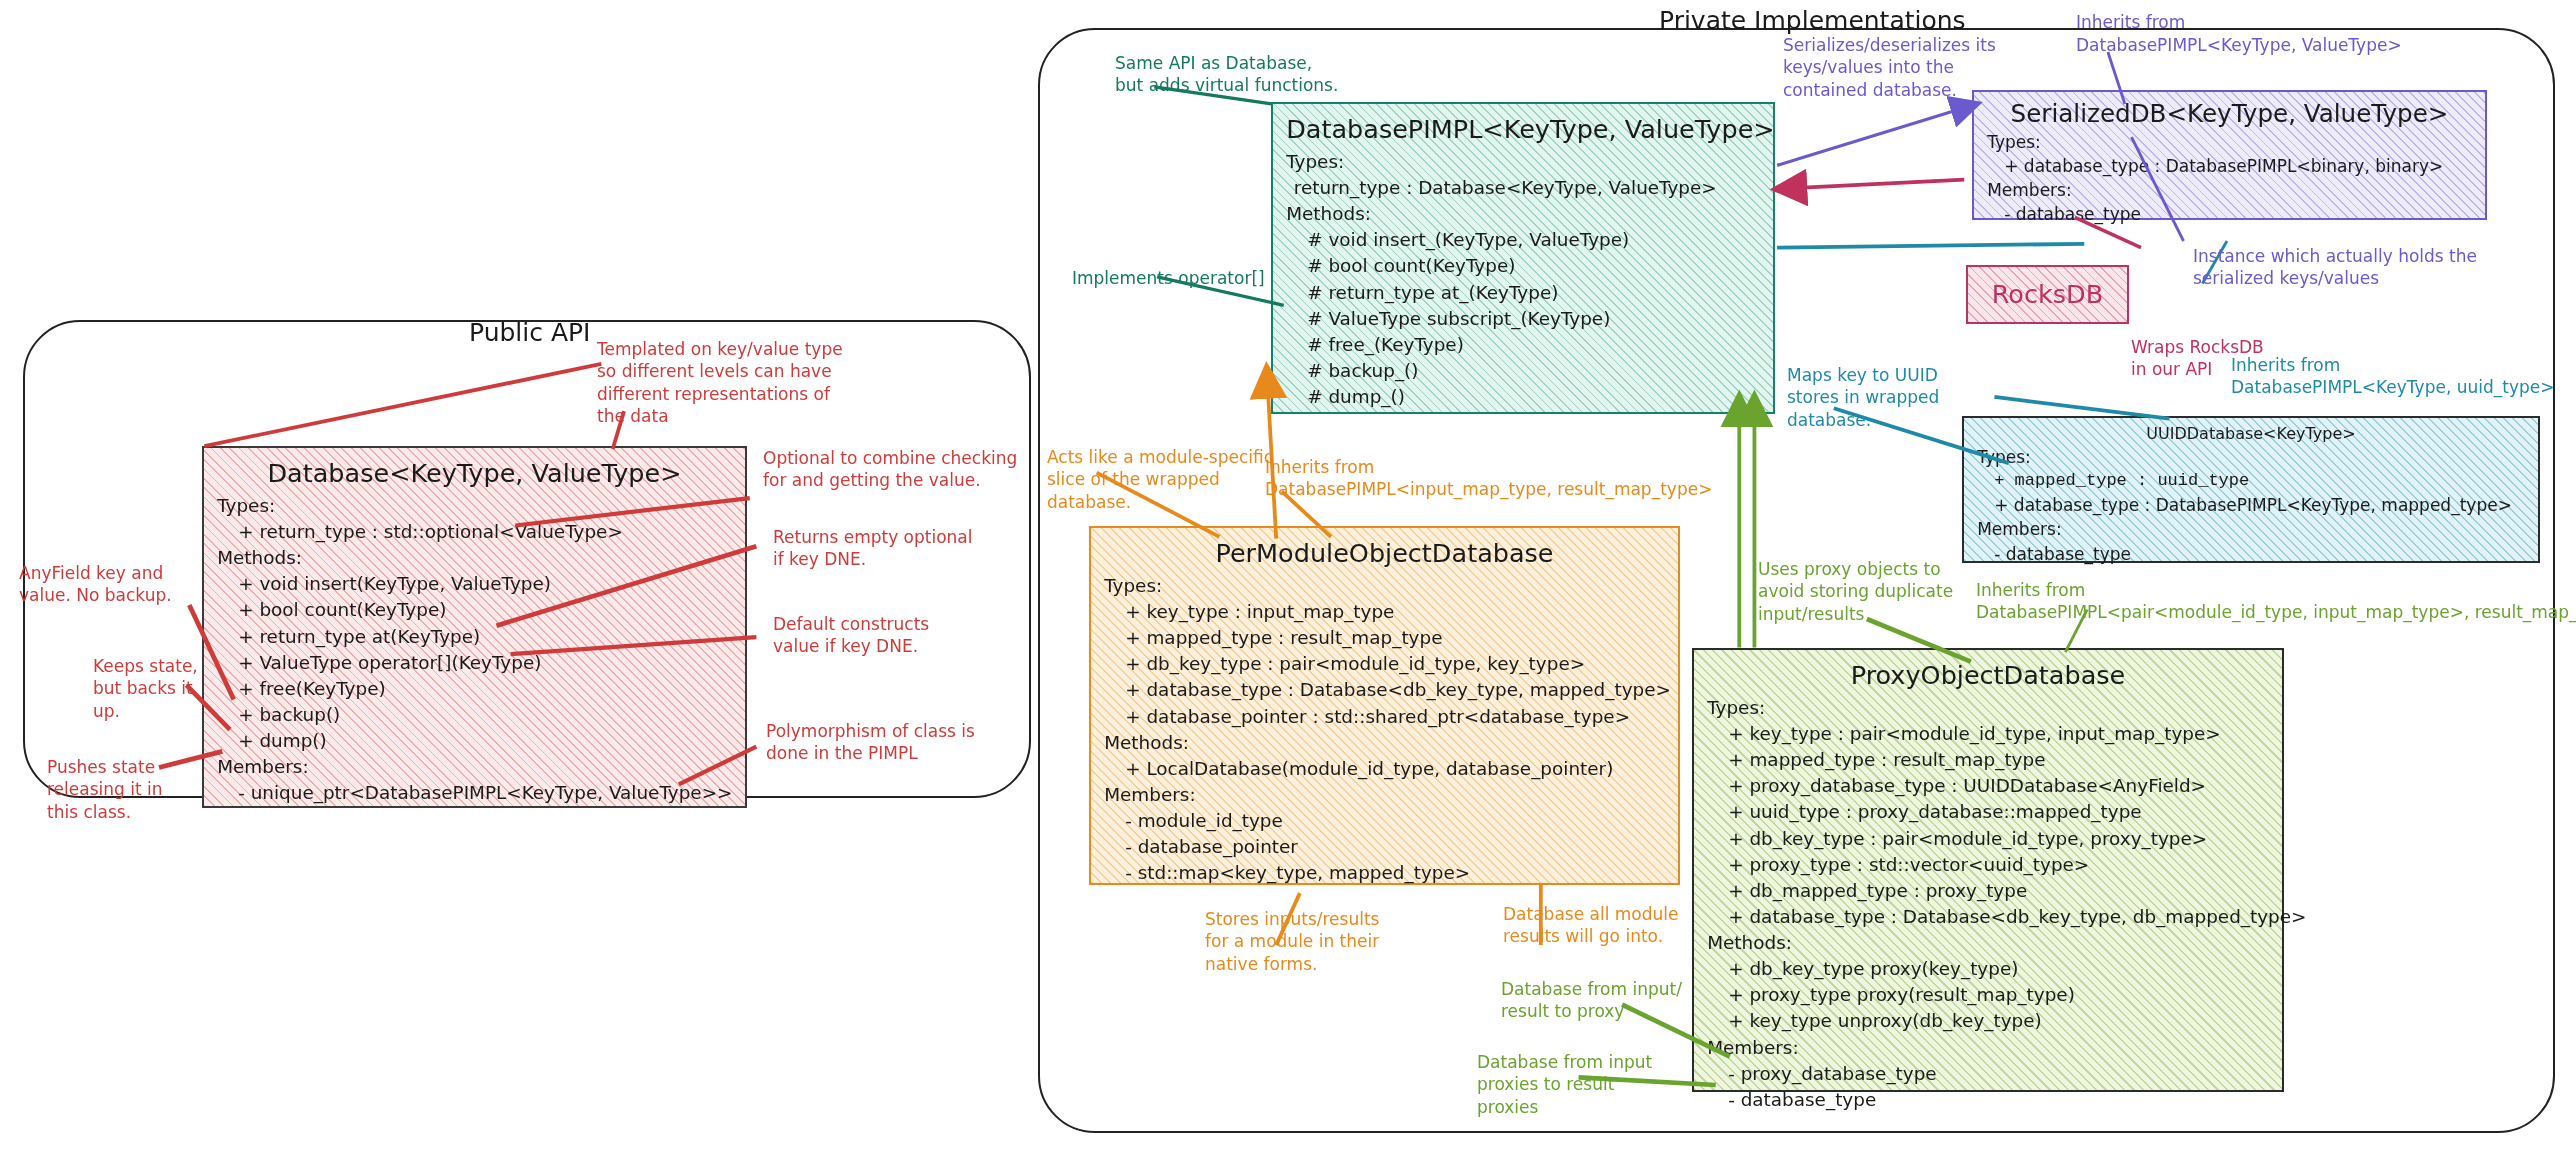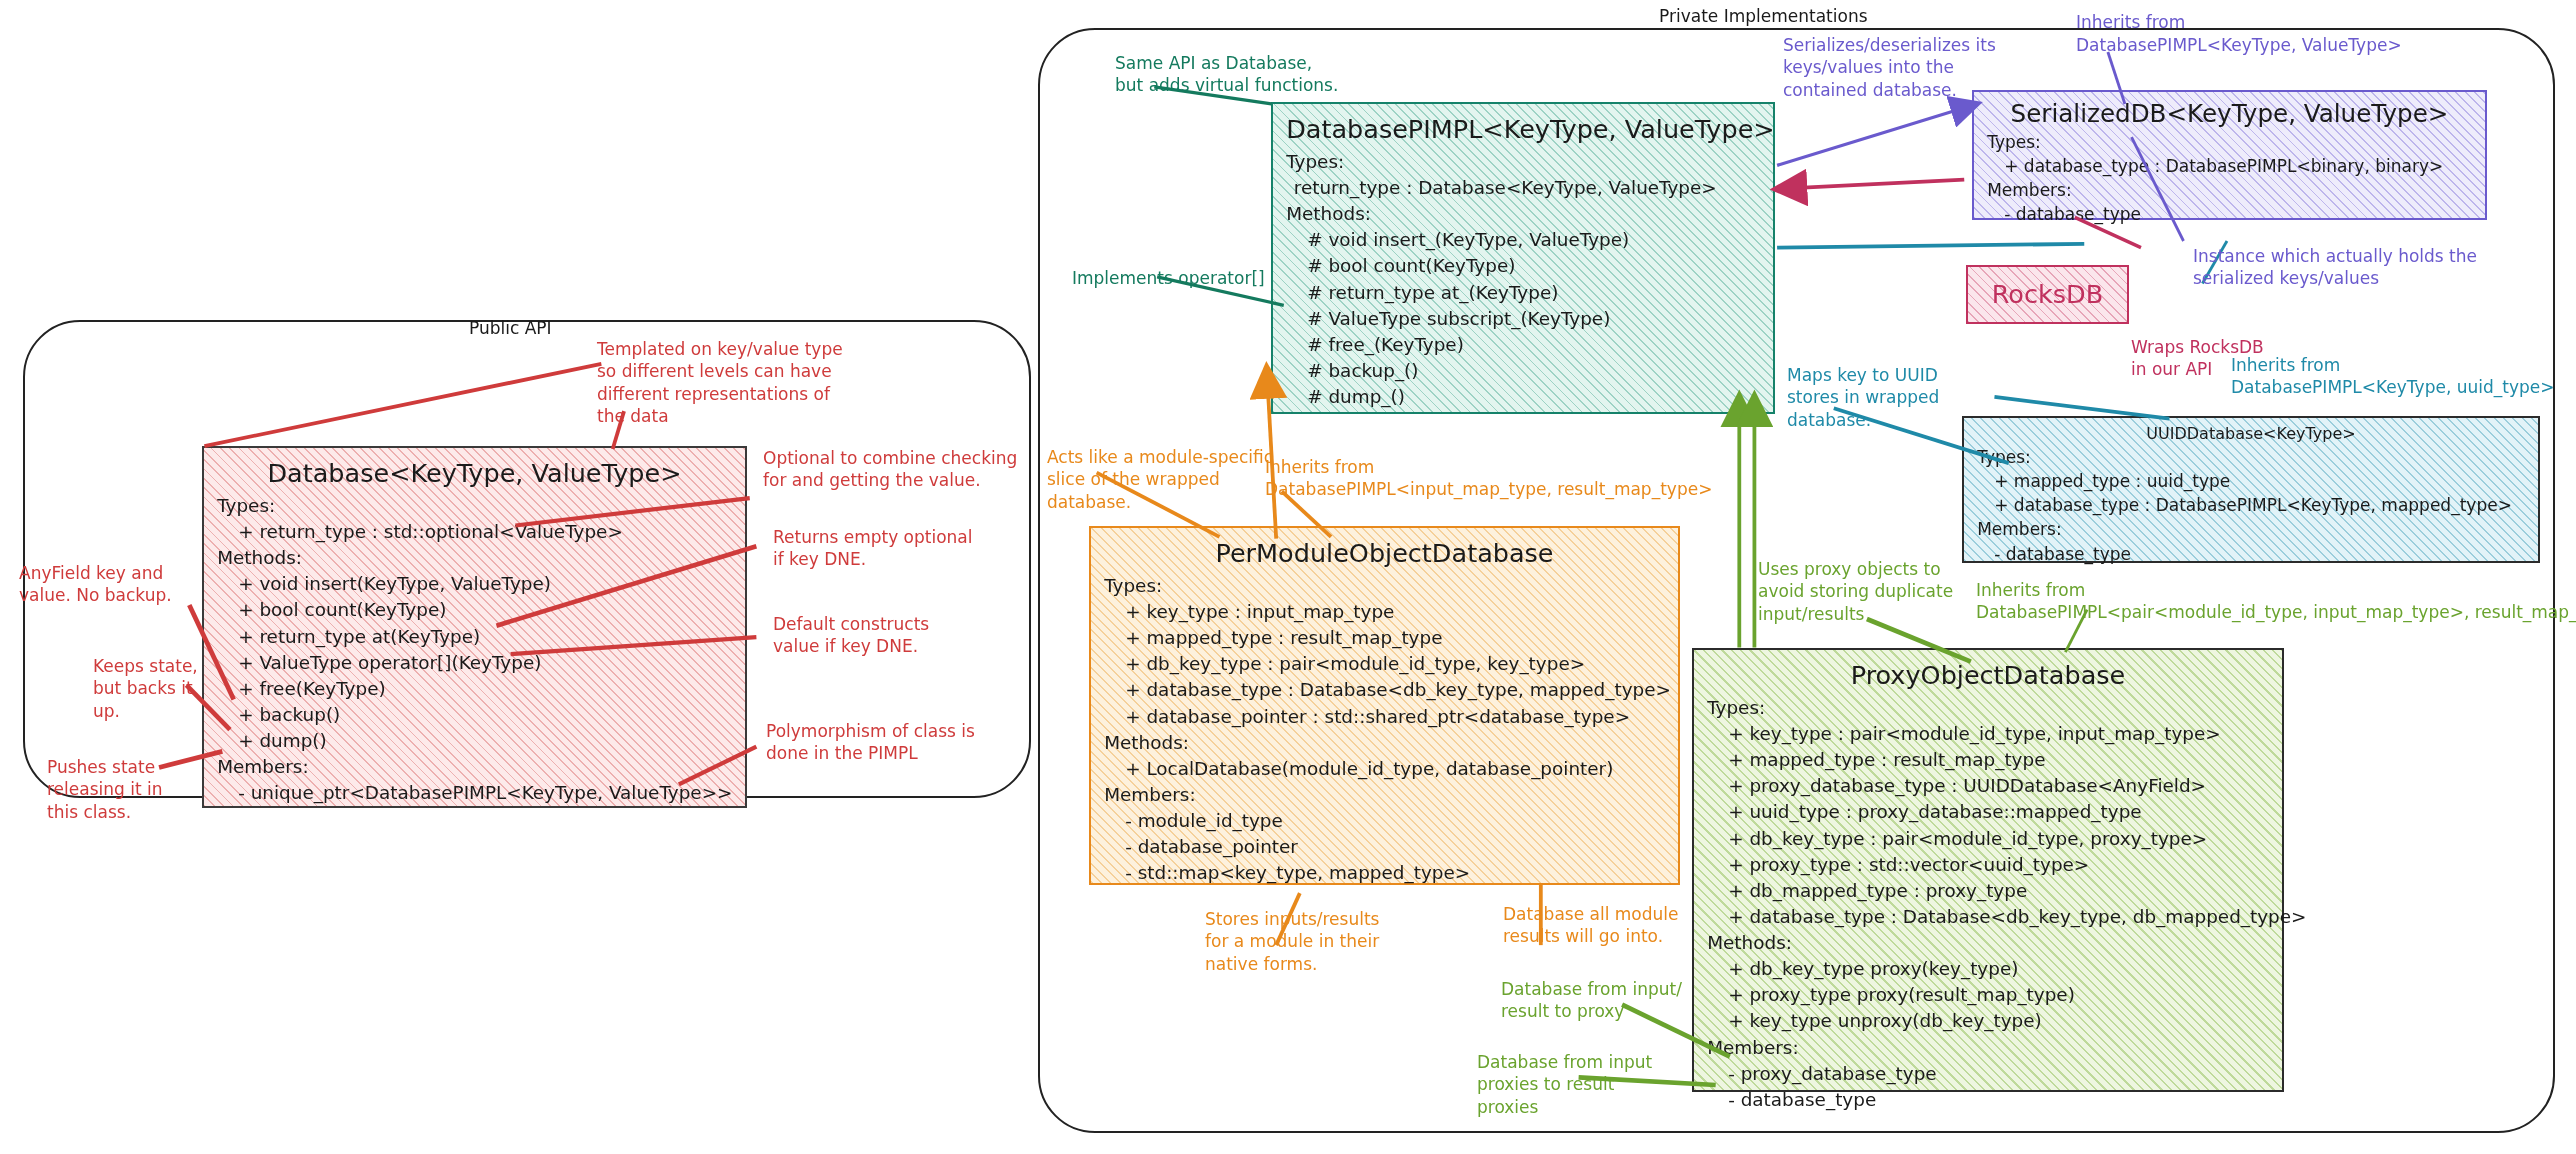--- a/index.html
+++ b/index.html
@@ -9,21 +9,21 @@
     color:#1a1a1a;
   }
   #stage{position:absolute;left:0;top:0;width:2576px;height:1154px;}
   svg.arrows{position:absolute;left:0;top:0;width:2576px;height:1154px;pointer-events:none;z-index:5;}
 
   
   .group{
     position:absolute;border:2.8px solid #222;border-radius:57px;background:#fff;
   }
   .group-title{
-    position:absolute;font-size:17px;color:#1a1a1a;white-space:nowrap;z-index:6;
+    position:absolute;font-size:25px;color:#1a1a1a;white-space:nowrap;z-index:6;
   }
 
   
   .cls{
     position:absolute;border:2.8px solid #333;box-sizing:border-box;z-index:4;
     padding:5.7px 13.2px 9.5px 13.2px;
   }
   .cls .cls-title{
     text-align:center;font-size:25.5px;line-height:1.28;margin:3.8px 0 2.8px 0;white-space:nowrap;
   }
@@ -278,21 +278,21 @@
   </div>
 
   <div class="note n-crimson" style="left:2131px;top:336px;">Wraps RocksDB
 in our API</div>
 
   <div class="cls hatch-cyan" style="left:1962px;top:416px;width:578px;height:147px;">
     <div class="cls-title" style="font-size:16px;margin:0 0 0.9px 0;">UUIDDatabase&lt;KeyType&gt;</div>
     <div class="sect">
       <div class="sect-h" style="font-size:17px;">Types:</div>
       <ul>
-        <li style="font-size:17px;padding-left:17px;">+ mapped_type : uuid_type</li>
+        <li style="font-size:17px;padding-left:17px;font-family:Liberation Mono, monospace;">+ mapped_type : uuid_type</li>
         <li style="font-size:17px;padding-left:17px;">+ database_type : DatabasePIMPL&lt;KeyType, mapped_type&gt;</li>
       </ul>
     </div>
     <div class="sect">
       <div class="sect-h" style="font-size:17px;">Members:</div>
       <ul>
         <li style="font-size:17px;padding-left:17px;">- database_type</li>
       </ul>
     </div>
   </div>

